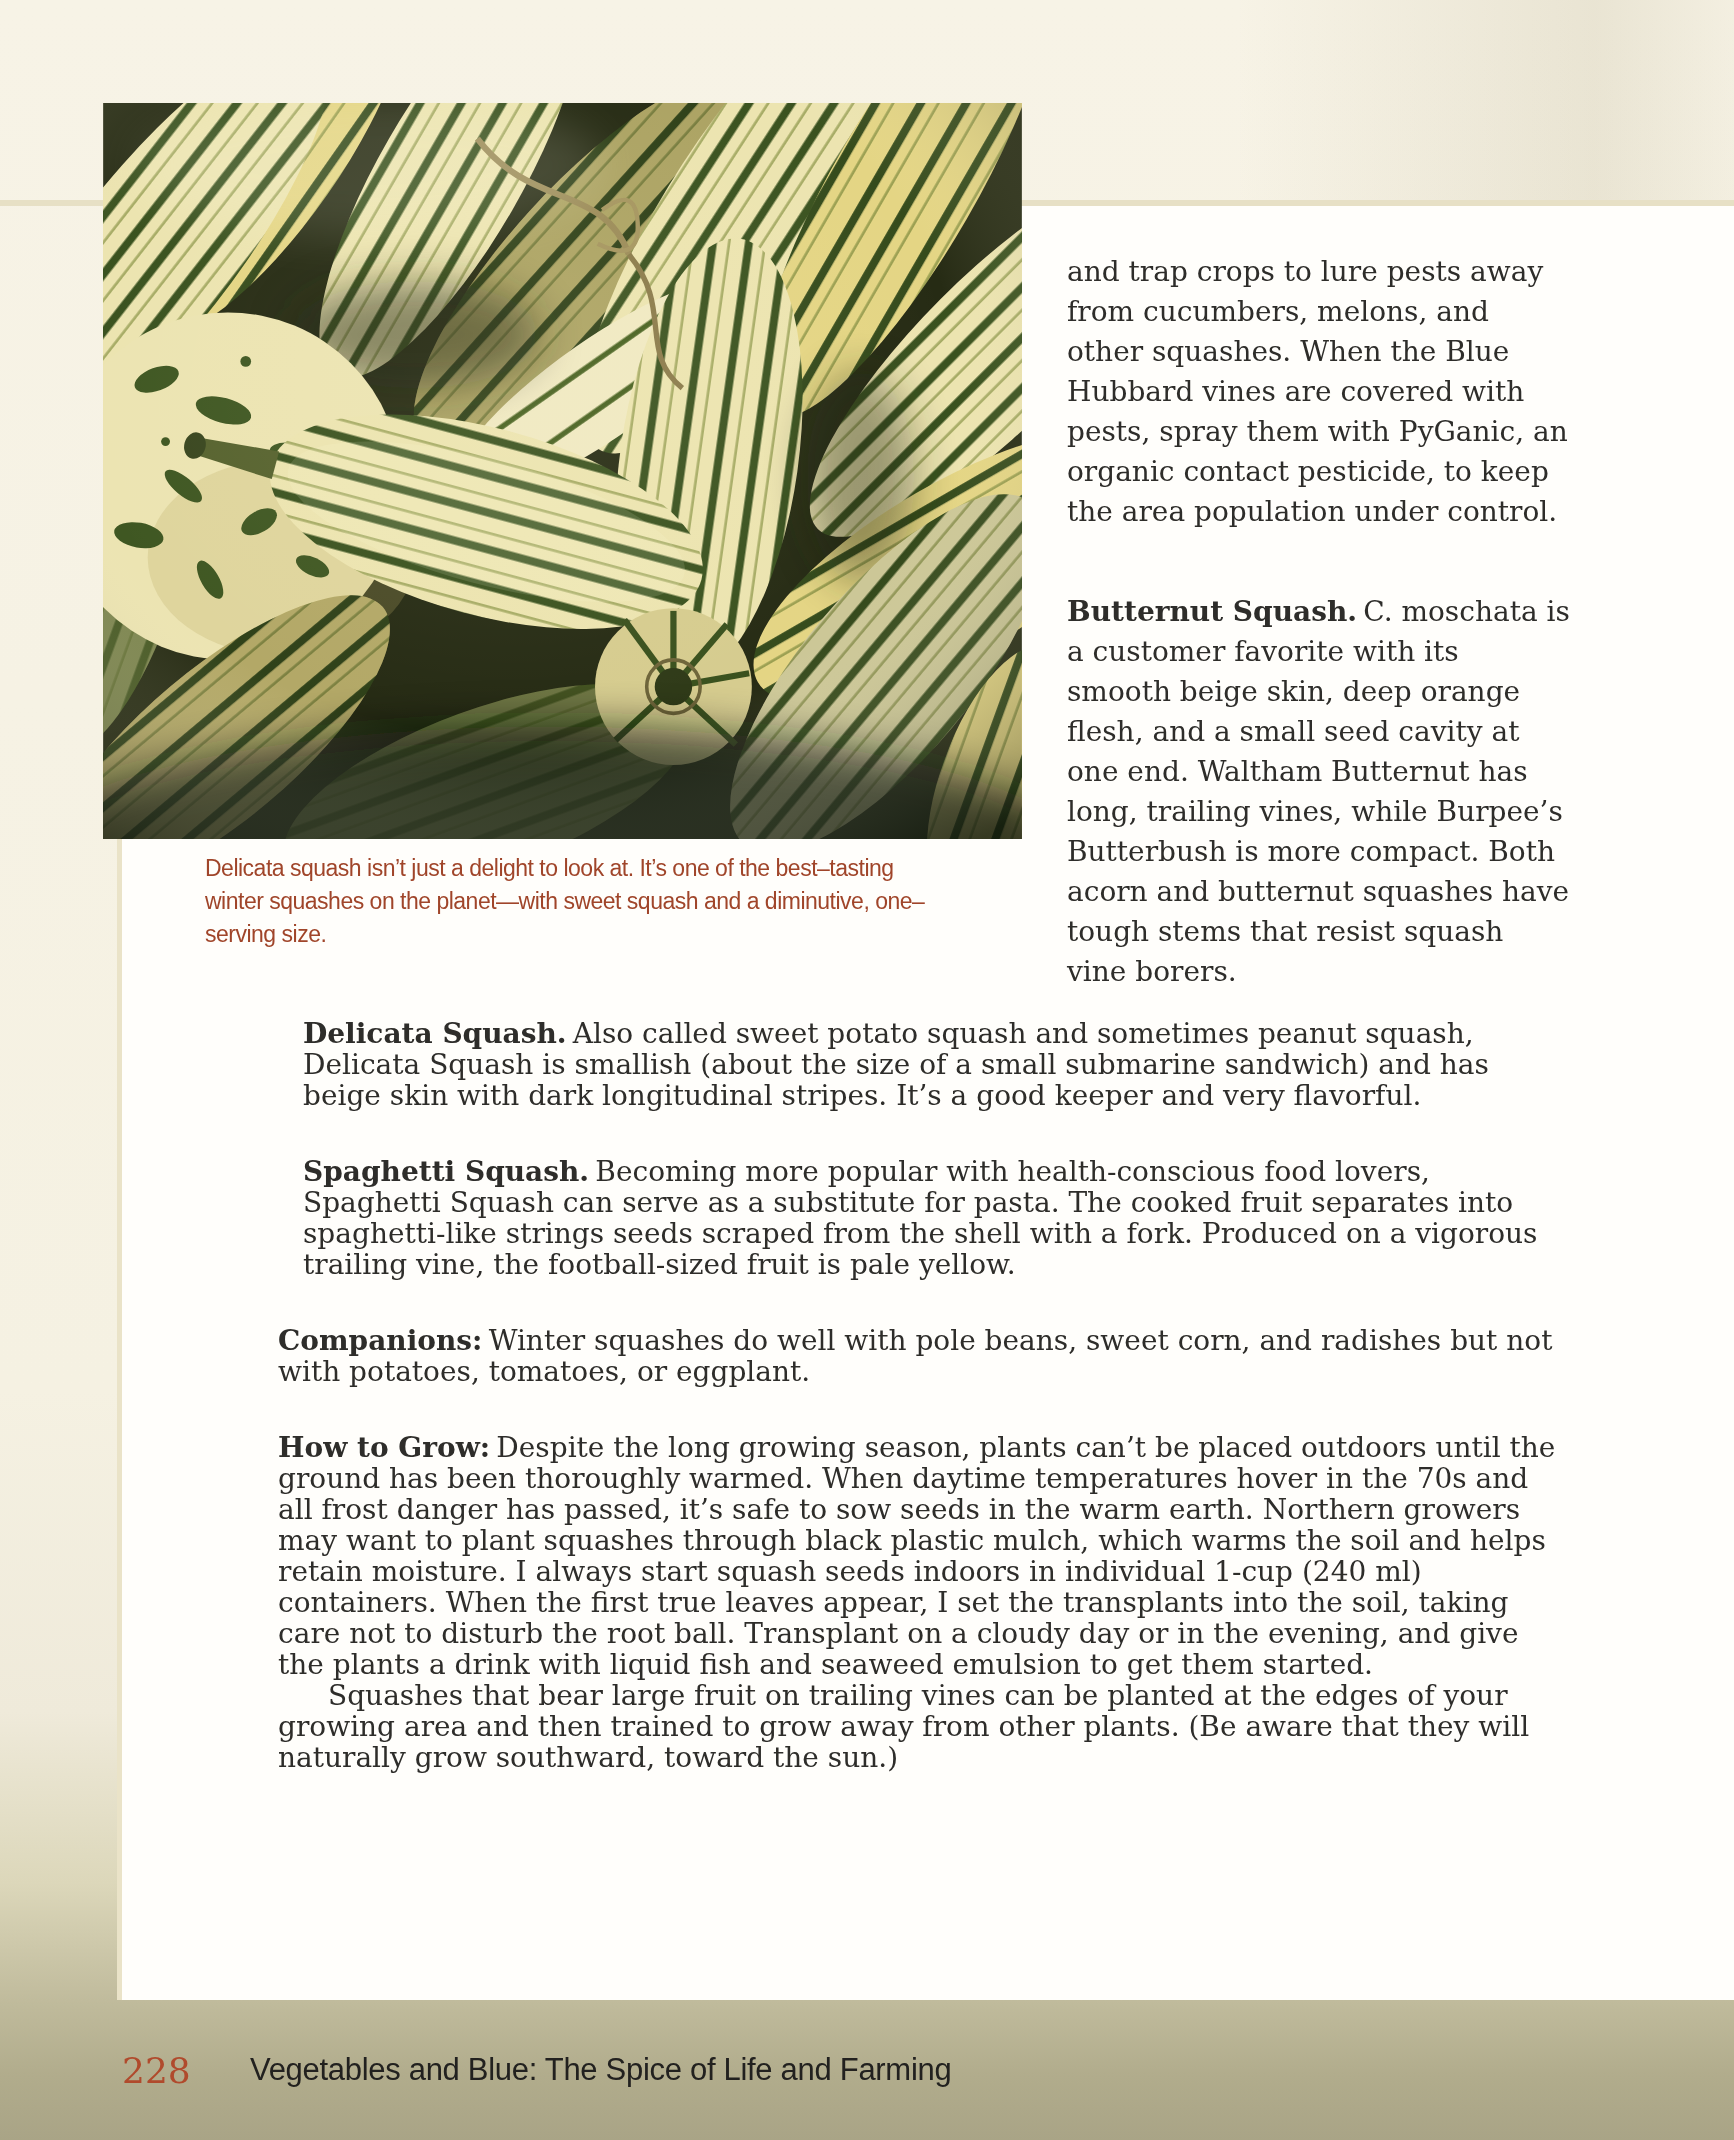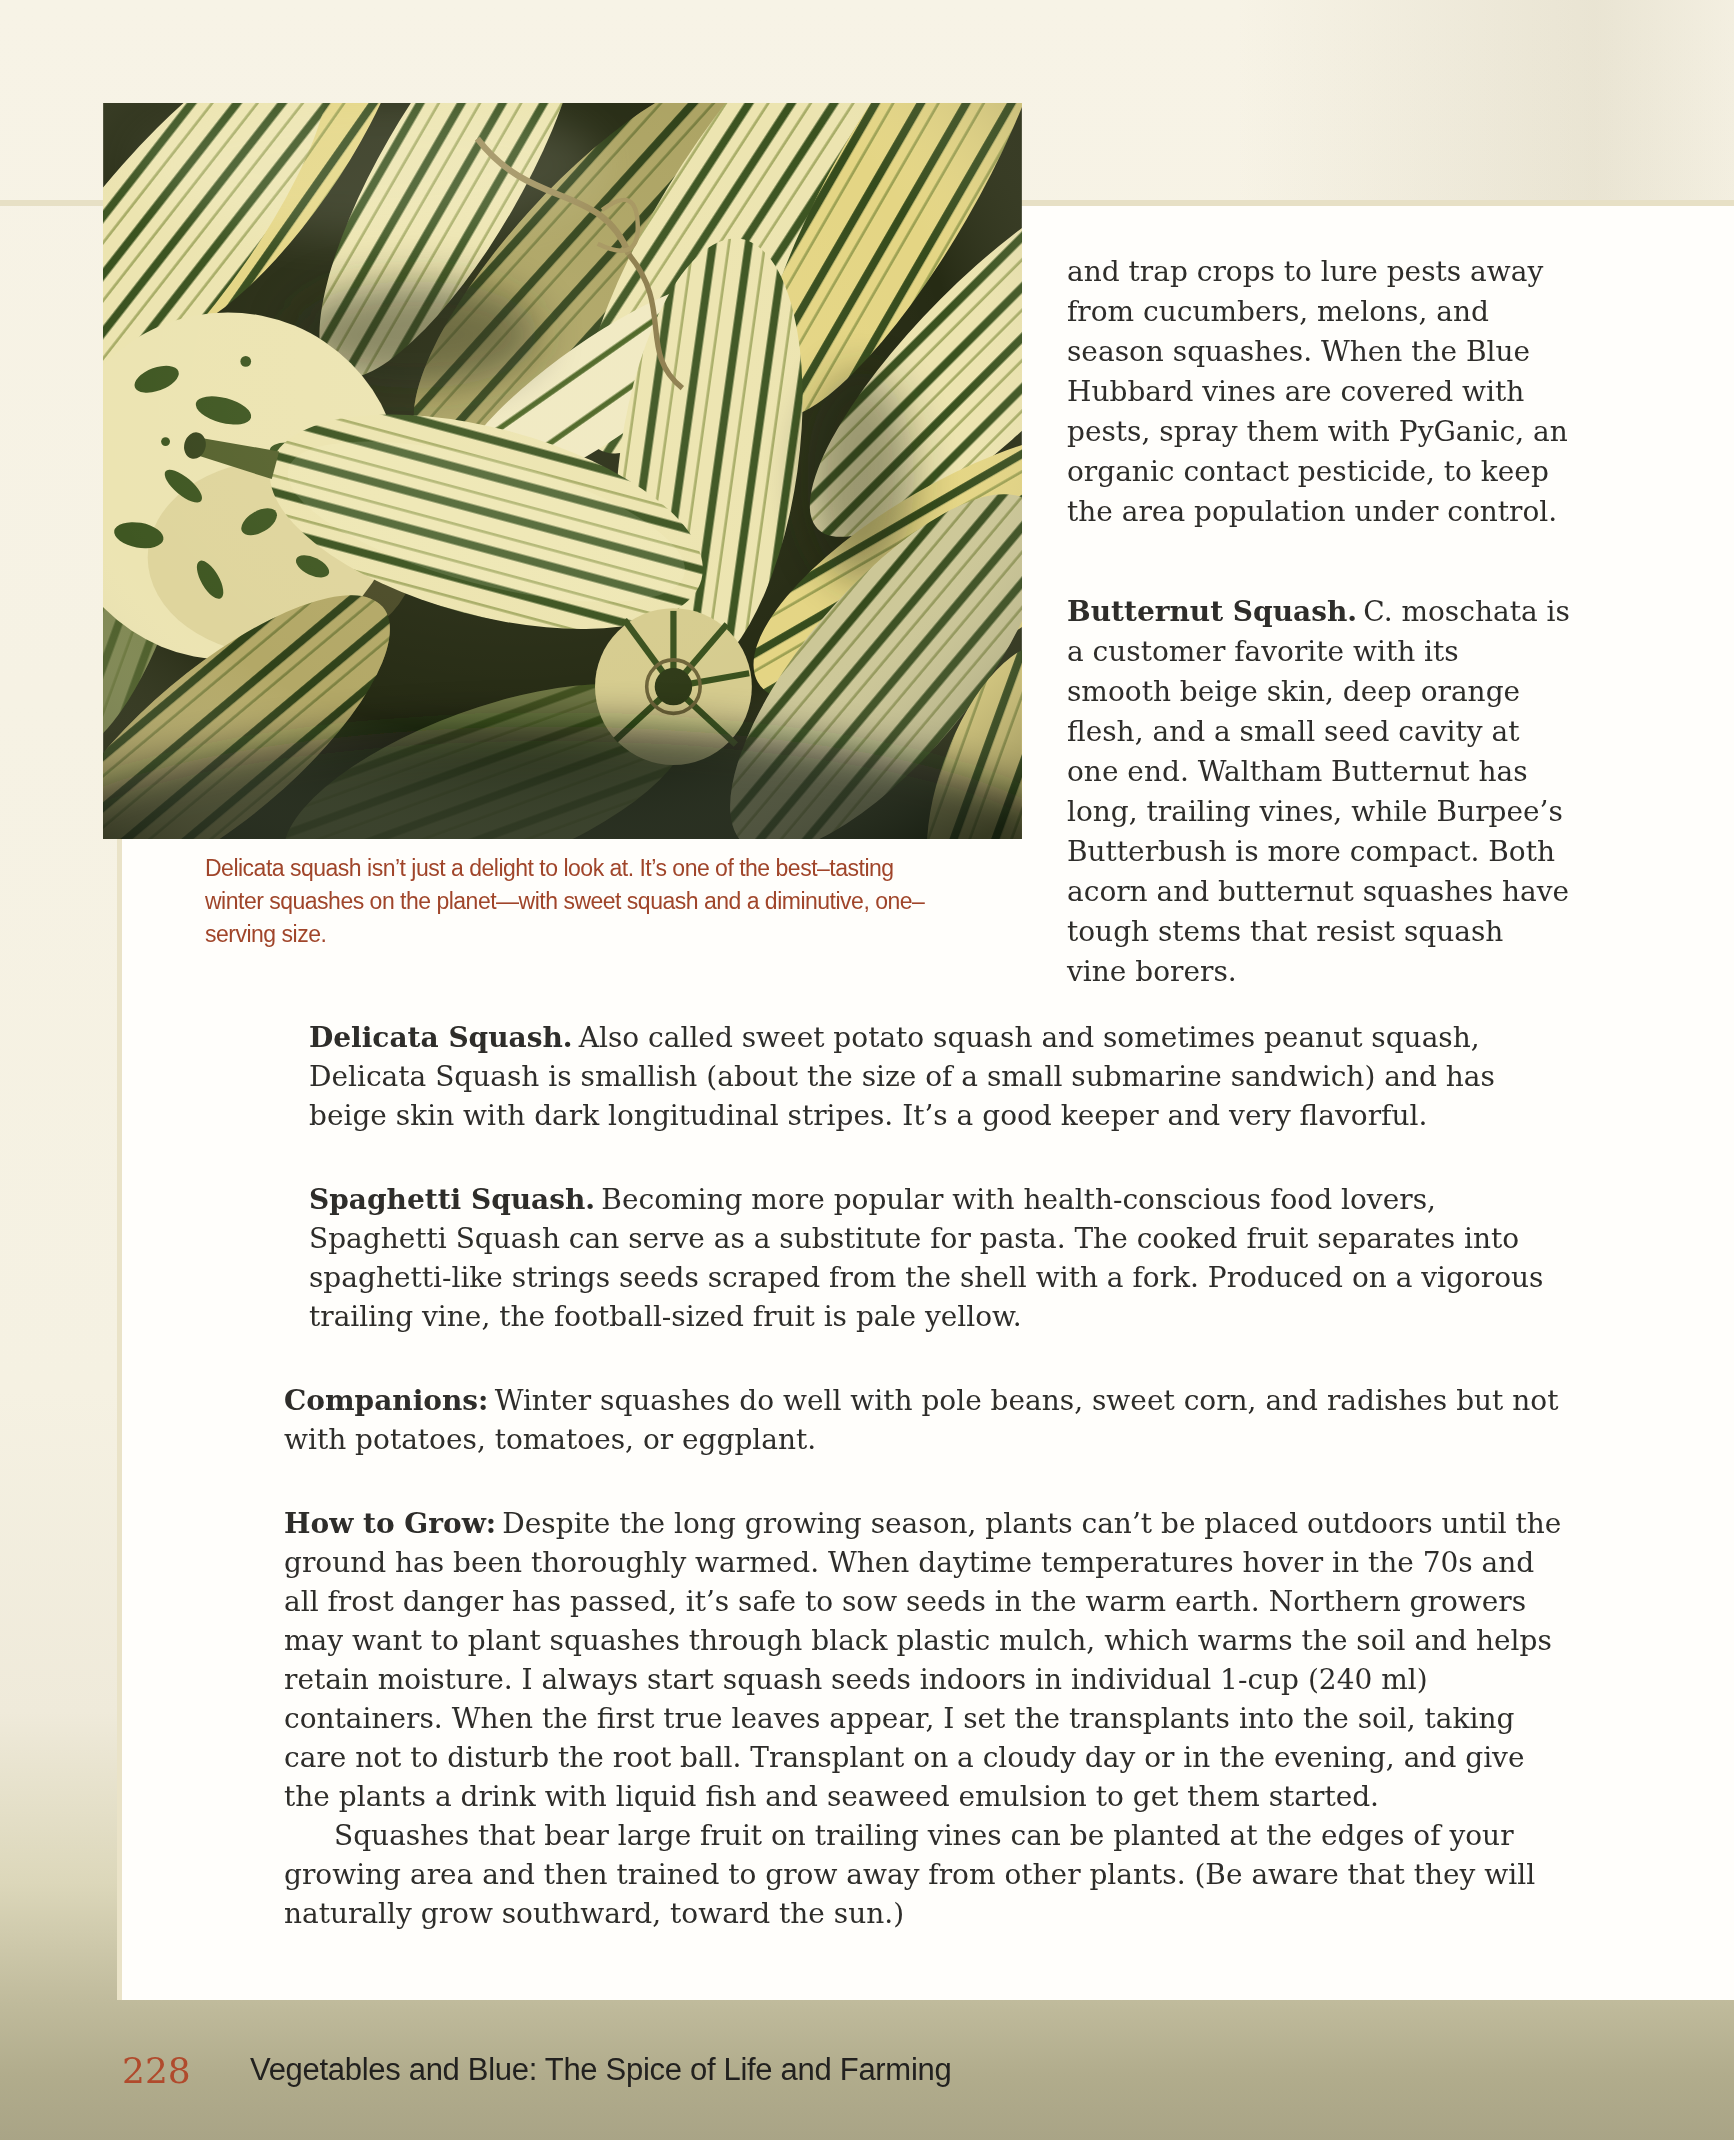--- a/index.html
+++ b/index.html
@@ -16,22 +16,22 @@
     background:#fffefb; border-left:5.3px solid #eae3c8; border-top:6.2px solid #e7e0c5; box-sizing:border-box; }
   .photo { position:absolute; left:103px; top:103px; width:919px; height:736px; overflow:hidden; }
   .photo svg { display:block; }
   .caption { position:absolute; left:205px; top:852px; color:#a0452a;
     font-family:"Liberation Sans", sans-serif; font-weight:normal;
     font-size:23px; line-height:33px; letter-spacing:-0.5px; white-space:nowrap; }
   .rightcol { position:absolute; left:1067px; top:252px; width:503px;
     font-size:28px; line-height:40px; color:#2e2d2a; }
   .rightcol p { margin:0; }
   .rightcol p + p { margin-top:60px; }
-  .bodytext { position:absolute; left:284px; top:1018px; width:1283px;
-    font-size:28px; line-height:39px; color:#2e2d2a; }
+  .bodytext { position:absolute; left:278px; top:1018px; width:1283px;
+    font-size:28px; line-height:31px; color:#2e2d2a; }
   .bodytext p { margin:0; }
   .bodytext p.gap { margin-top:45px; }
   .bodytext p.indent { margin-left:25px; }
   .bodytext p.cont { text-indent:50px; }
   .lead { font-weight:bold; margin-right:6.2px; }
   .footer-num { position:absolute; left:122px; top:2050px; font-size:36px; color:#b04a2c; }
   .footer-title { position:absolute; left:250px; top:2052px;
     font-family:"Liberation Sans", sans-serif; font-size:31px;
     letter-spacing:-0.3px; color:#22211f; }
 </style>
@@ -176,21 +176,21 @@
     </svg>
   </div>
 
   <div class="caption">
     <div>Delicata squash isn’t just a delight to look at. It’s one of the best–tasting</div>
     <div>winter squashes on the planet—with sweet squash and a diminutive, one–</div>
     <div>serving size.</div>
   </div>
 
   <div class="rightcol">
-    <p><span>and trap crops to lure pests away from cucumbers, melons, and season squashes. When the Blue Hubbard vines are covered with pests, spray them with PyGanic, an organic contact pesticide, to keep the area population under control.</span></p>
+    <p><span>and trap crops to lure pests away from cucumbers, melons, and other squashes. When the Blue Hubbard vines are covered with pests, spray them with PyGanic, an organic contact pesticide, to keep the area population under control.</span></p>
     <p><b class="lead">Butternut Squash.</b><span>C. moschata is a customer favorite with its smooth beige skin, deep orange flesh, and a small seed cavity at one end. Waltham Butternut has long, trailing vines, while Burpee’s Butterbush is more compact. Both acorn and butternut squashes have tough stems that resist squash vine borers.</span></p>
   </div>
 
   <div class="bodytext">
     <p class="indent"><b class="lead">Delicata Squash.</b><span>Also called sweet potato squash and sometimes peanut squash, Delicata Squash is smallish (about the size of a small submarine sandwich) and has beige skin with dark longitudinal stripes. It’s a good keeper and very flavorful.</span></p>
     <p class="indent gap"><b class="lead">Spaghetti Squash.</b><span>Becoming more popular with health-conscious food lovers, Spaghetti Squash can serve as a substitute for pasta. The cooked fruit separates into spaghetti-like strings seeds scraped from the shell with a fork. Produced on a vigorous trailing vine, the football-sized fruit is pale yellow.</span></p>
     <p class="gap"><b class="lead">Companions:</b><span>Winter squashes do well with pole beans, sweet corn, and radishes but not with potatoes, tomatoes, or eggplant.</span></p>
     <p class="gap"><b class="lead">How to Grow:</b><span>Despite the long growing season, plants can’t be placed outdoors until the ground has been thoroughly warmed. When daytime temperatures hover in the 70s and all frost danger has passed, it’s safe to sow seeds in the warm earth. Northern growers may want to plant squashes through black plastic mulch, which warms the soil and helps retain moisture. I always start squash seeds indoors in individual 1-cup (240 ml) containers. When the first true leaves appear, I set the transplants into the soil, taking care not to disturb the root ball. Transplant on a cloudy day or in the evening, and give the plants a drink with liquid fish and seaweed emulsion to get them started.</span></p>
     <p class="cont"><span>Squashes that bear large fruit on trailing vines can be planted at the edges of your growing area and then trained to grow away from other plants. (Be aware that they will naturally grow southward, toward the sun.)</span></p>
   </div>

